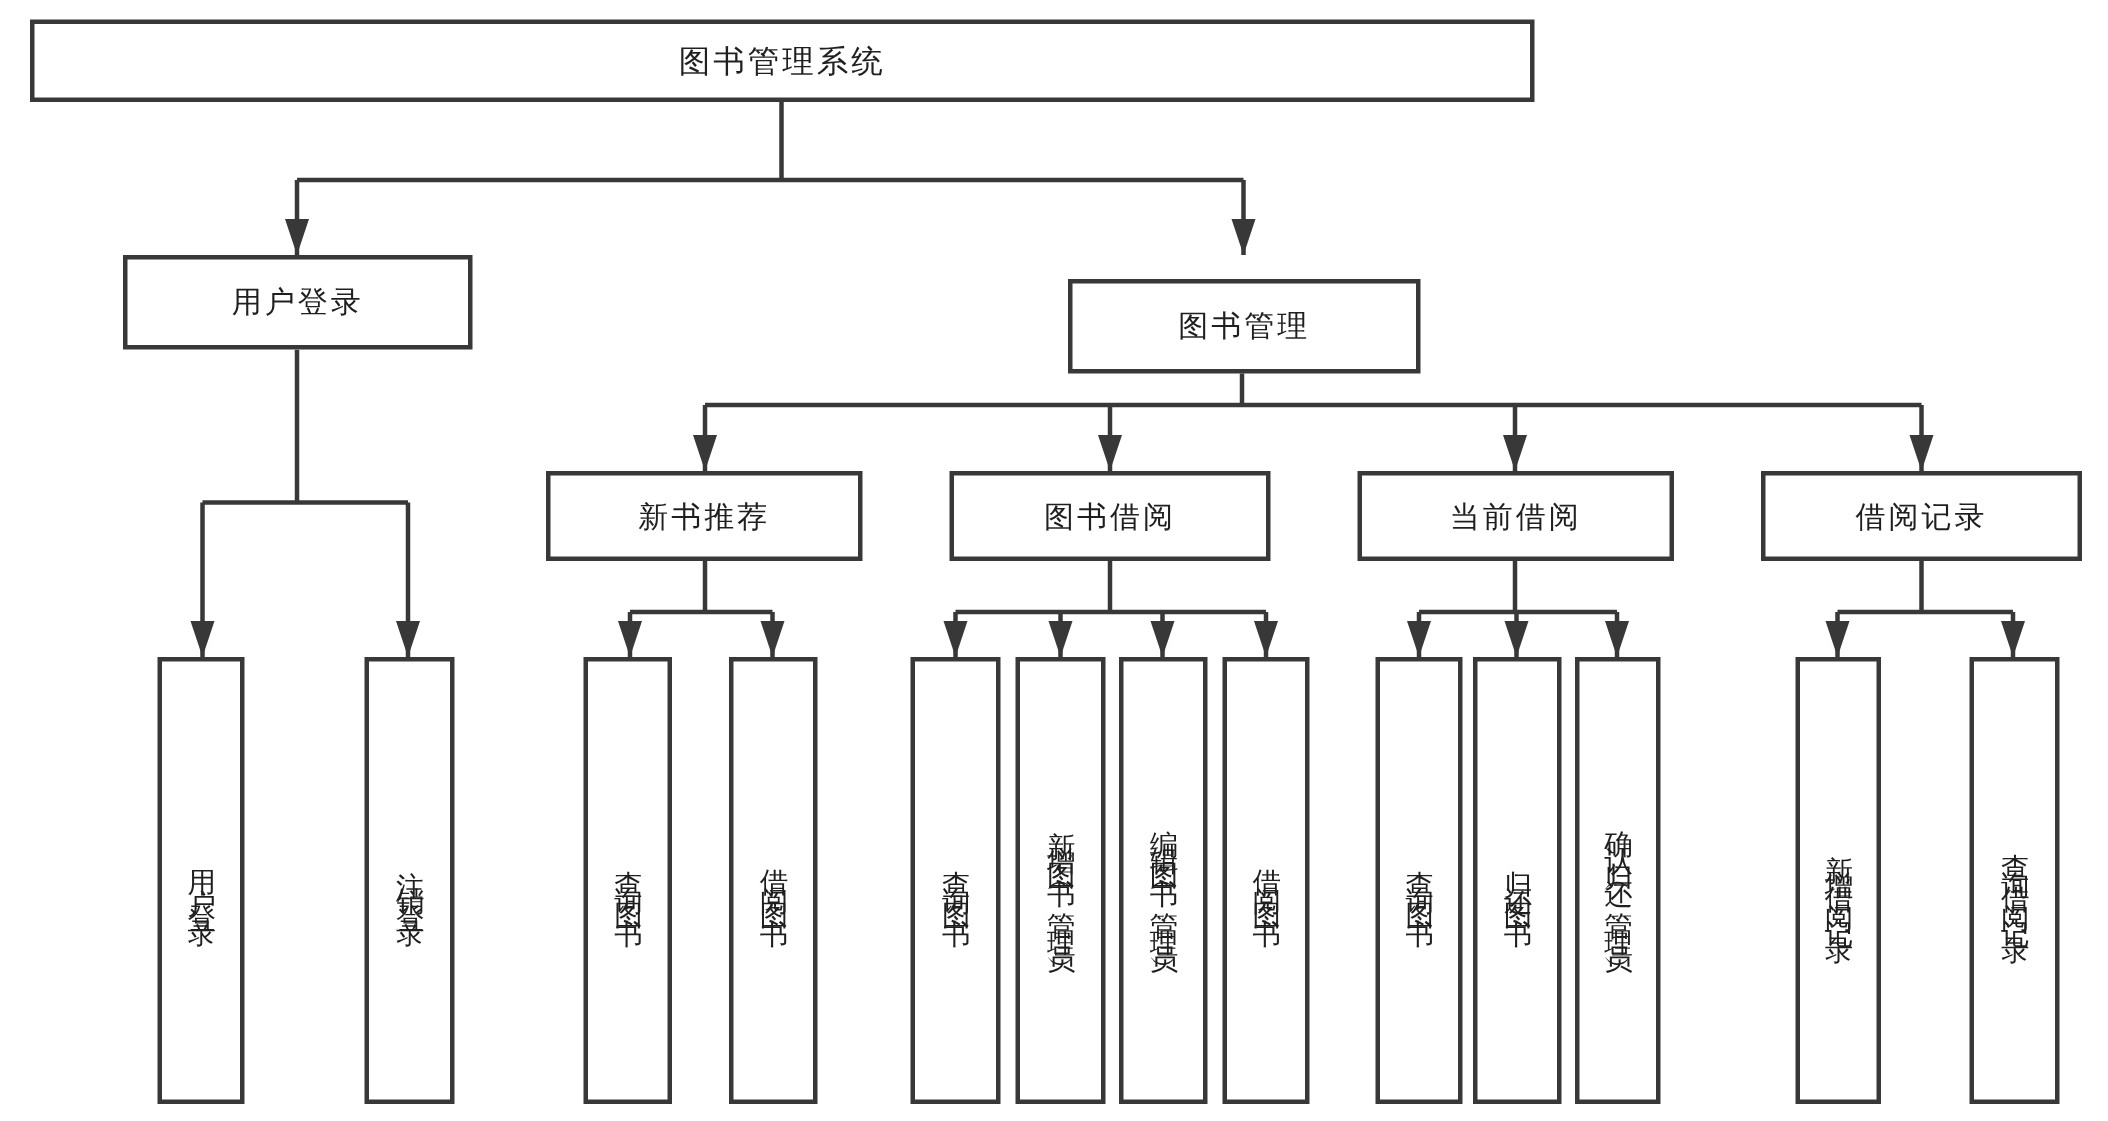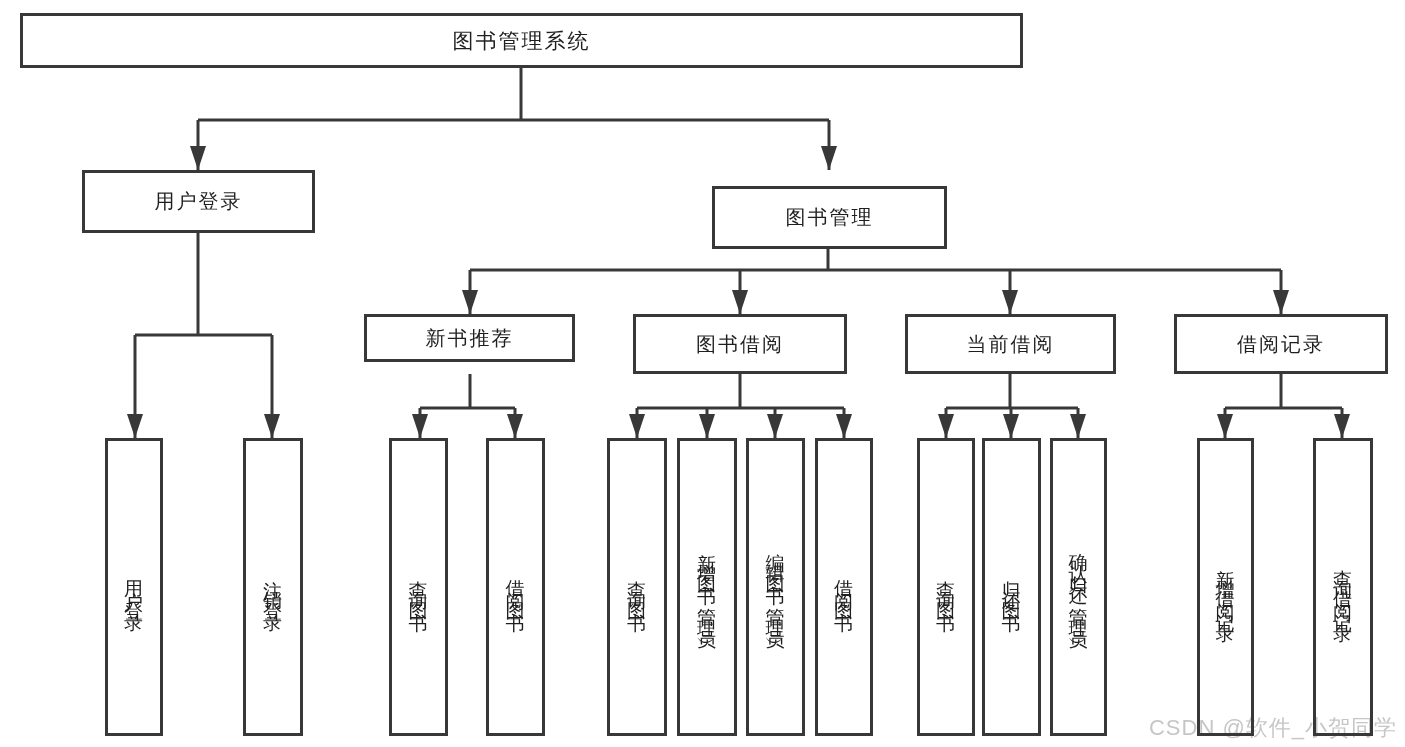--- a/index.html
+++ b/index.html
@@ -107,21 +107,21 @@
     <span>图书管理系统</span>
   </div>
 
   <div class="node" style="left:82px;top:170px;width:233px;height:63px;">
     <span>用户登录</span>
   </div>
   <div class="node" style="left:712px;top:170px;width:235px;height:63px;margin-top:16px;">
     <span>图书管理</span>
   </div>
 
-  <div class="node" style="left:364px;top:314px;width:211px;height:48px;">
+  <div class="node" style="left:364px;top:314px;width:211px;height:60px;">
     <span>新书推荐</span>
   </div>
   <div class="node" style="left:633px;top:314px;width:214px;height:60px;font-family:Liberation Serif, serif;">
     <span>图书借阅</span>
   </div>
   <div class="node" style="left:1174px;top:314px;width:214px;height:60px;">
     <span>借阅记录</span>
   </div>
   <div class="node" style="left:905px;top:314px;width:211px;height:60px;">
     <span>当前借阅</span>
@@ -164,15 +164,14 @@
     <span class="vtext">确认归还（管理员）</span>
   </div>
 
   <div class="node leaf" style="left:1197px;top:438px;width:57px;height:298px;">
     <span class="vtext">新增借阅记录</span>
   </div>
   <div class="node leaf" style="left:1313px;top:438px;width:60px;height:298px;">
     <span class="vtext">查询借阅记录</span>
   </div>
 
-  <div class="watermark">CSDN @软件_小贺同学</div>
 
 </div>
 
 </body></html>

